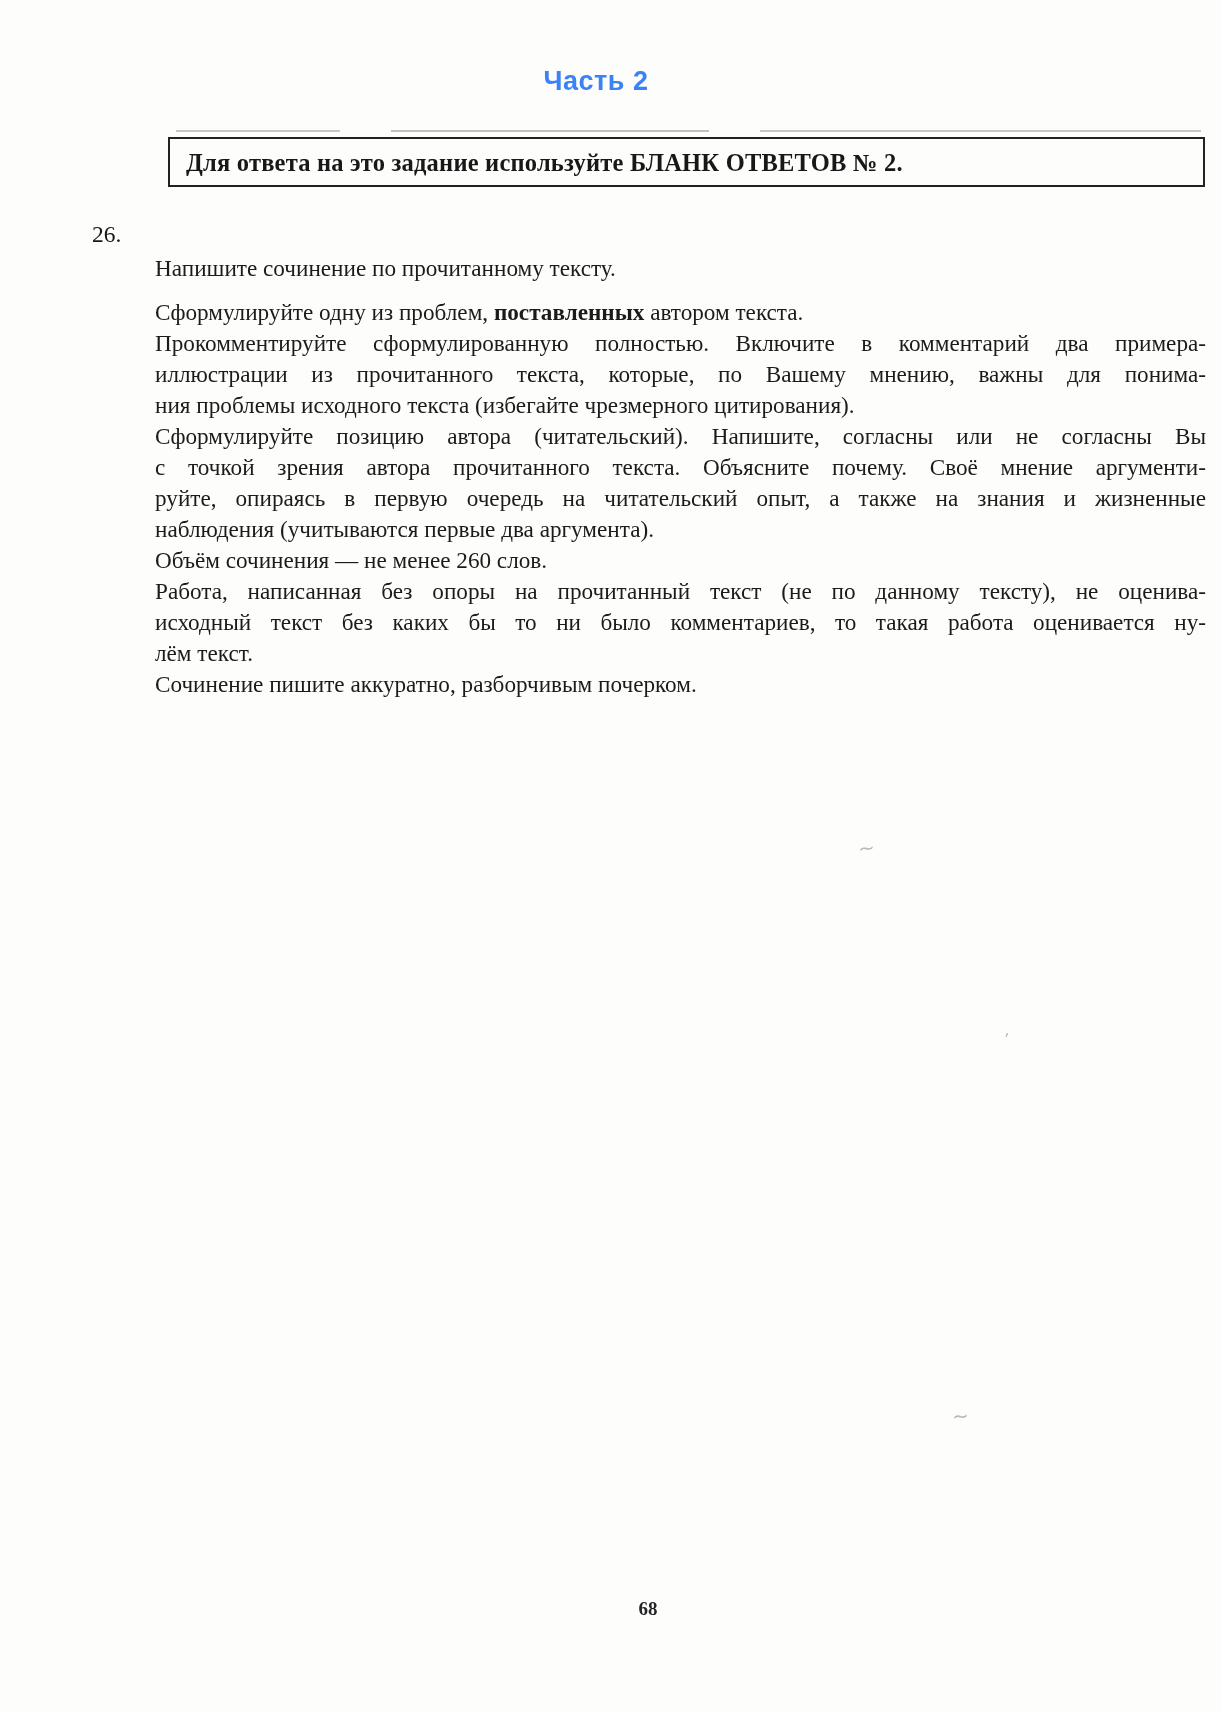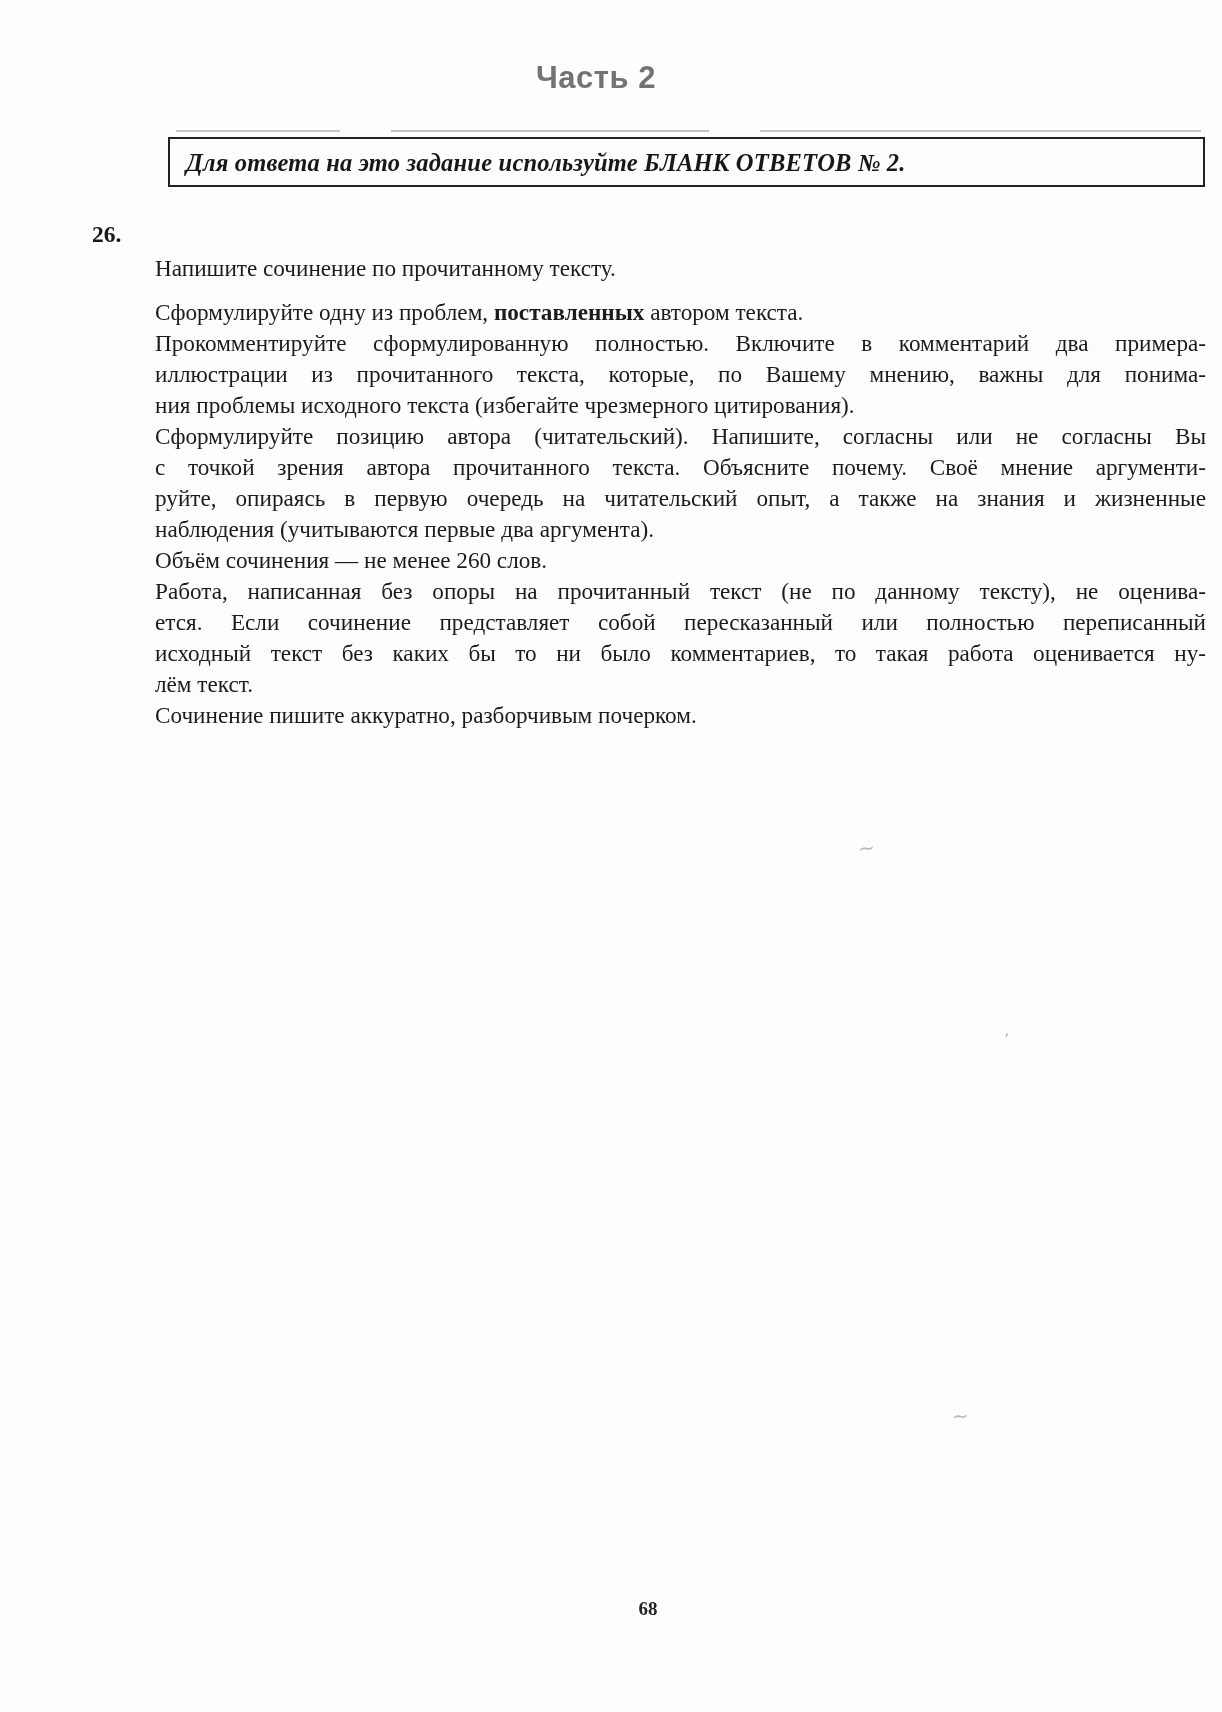--- a/index.html
+++ b/index.html
@@ -6,56 +6,55 @@
   body {
     width: 1222px; height: 1712px;
     background: #fdfdfc;
     position: relative;
     font-family: "Liberation Serif", serif;
     color: #1c1c1c;
     overflow: hidden;
   }
   .page-title {
     position: absolute;
-    top: 60px; left: 0; width: 1192px;
+    top: 66px; left: 0; width: 1192px;
     text-align: center;
     font-family: "Liberation Sans", sans-serif;
     font-weight: bold;
-    font-size: 31px;
+    font-size: 27px;
     letter-spacing: 0.5px;
-    color: #737373;
+    color: #3b82f6;
   }
   .scan-line {
     position: absolute;
     top: 130px; left: 176px; width: 1025px; height: 2px;
     background: linear-gradient(90deg,#9a9a9a 0 16%, transparent 16% 21%, #8f8f8f 21% 52%, transparent 52% 57%, #9a9a9a 57% 100%);
     opacity: 0.55;
   }
   .notice-box {
     position: absolute;
     top: 137px; left: 168px;
     width: 1037px; height: 50px;
     box-sizing: border-box;
     border: 2px solid #222;
     background: #fdfdfc;
     display: flex;
     align-items: center;
     padding: 2px 0 0 16px;
   }
   .notice-text {
-    font-style: italic;
     font-weight: bold;
     font-size: 24.5px;
     color: #181818;
     letter-spacing: 0.2px;
   }
   .task-number {
     position: absolute;
     top: 221px; left: 92px;
-    font-weight: bold;
+    font-weight: normal;
     font-size: 23.5px;
     color: #181818;
   }
   .task-body {
     position: absolute;
     top: 221px; left: 155px;
     width: 1051px;
     font-size: 23.2px;
     line-height: 31px;
     color: #1b1b1b;
@@ -105,21 +104,20 @@
     <div class="line"><span>Сформулируйте одну из проблем, </span><b>поставленных</b><span> автором текста.</span></div>
     <div class="line j"><span>Прокомментируйте сформулированную полностью. Включите в комментарий два примера-</span></div>
     <div class="line j"><span>иллюстрации из прочитанного текста, которые, по Вашему мнению, важны для понима-</span></div>
     <div class="line"><span>ния проблемы исходного текста (избегайте чрезмерного цитирования).</span></div>
     <div class="line j"><span>Сформулируйте позицию автора (читательский). Напишите, согласны или не согласны Вы</span></div>
     <div class="line j"><span>с точкой зрения автора прочитанного текста. Объясните почему. Своё мнение аргументи-</span></div>
     <div class="line j"><span>руйте, опираясь в первую очередь на читательский опыт, а также на знания и жизненные</span></div>
     <div class="line"><span>наблюдения (учитываются первые два аргумента).</span></div>
     <div class="line"><span>Объём сочинения — не менее 260 слов.</span></div>
     <div class="line j"><span>Работа, написанная без опоры на прочитанный текст (не по данному тексту), не оценива-</span></div>
-    <div class="line j"><span>ется. Если сочинение представляет собой пересказанный или полностью переписанный</span></div>
     <div class="line j"><span>исходный текст без каких бы то ни было комментариев, то такая работа оценивается ну-</span></div>
     <div class="line"><span>лём текст.</span></div>
     <div class="line"><span>Сочинение пишите аккуратно, разборчивым почерком.</span></div>
   </div>
 
 <span class="artifact a1">~</span>
 <span class="artifact a2">ʼ</span>
 <span class="artifact a3">~</span>
 
 <div class="page-number">68</div>

